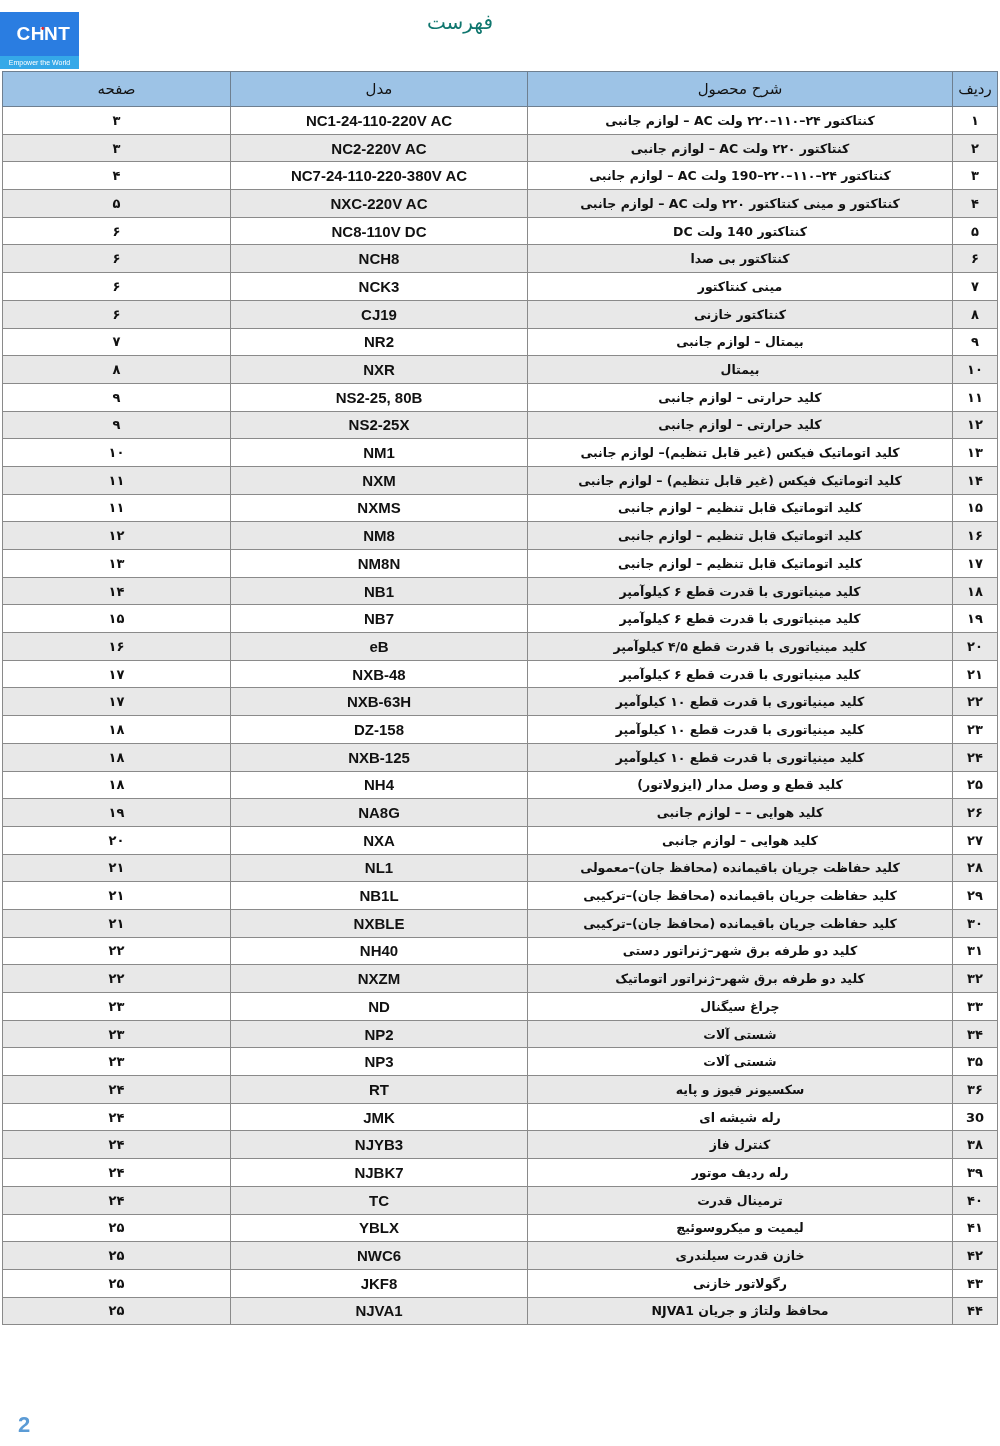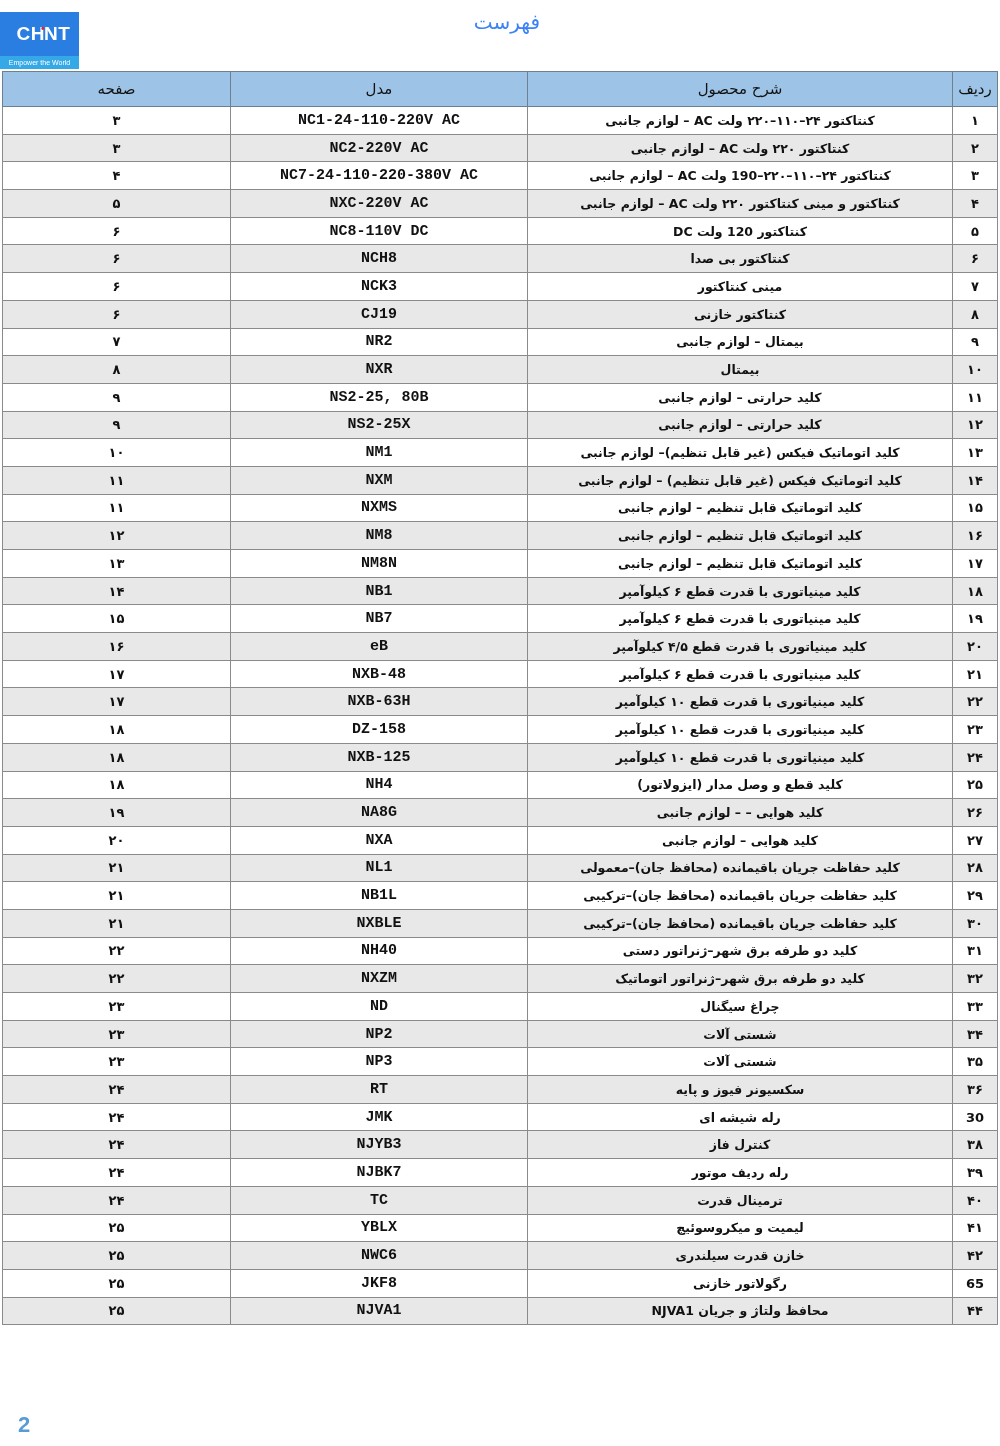--- a/index.html
+++ b/index.html
@@ -1,27 +1,27 @@
 <!DOCTYPE html>
 <html><head>
   <meta charset="utf-8">
   <style>
     html, body { margin: 0; padding: 0; background: #ffffff; }
     body { width: 1000px; height: 1446px; position: relative; overflow: hidden; font-family: "DejaVu Sans", sans-serif; }
     .logo { position: absolute; left: 0; top: 12px; width: 79px; height: 57px; background: #2a7de1; }
     .logo-main { position: absolute; left: 4px; top: 0; width: 79px; height: 44px; display: flex; align-items: center; justify-content: center; color: #fff; font-family: "Liberation Sans", sans-serif; font-weight: bold; font-size: 19px; letter-spacing: 0.5px; }
     .logo-main .dot { color: #e0262b; }
     .logo-sub { position: absolute; left: 0; top: 44px; width: 79px; height: 13px; background: #35a8e8; color: #fff; font-family: "Liberation Sans", sans-serif; font-size: 7px; display: flex; align-items: center; justify-content: center; }
-    .title { position: absolute; left: 380px; top: 10px; width: 160px; font-family: "DejaVu Sans", sans-serif; font-size: 20px; color: #3b82f6; direction: rtl; }
+    .title { position: absolute; left: 380px; top: 10px; width: 160px; text-align: center; font-family: "DejaVu Sans", sans-serif; font-size: 20px; color: #0f766e; direction: rtl; }
     table.toc { position: absolute; left: 2px; top: 71px; width: 995px; border-collapse: collapse; direction: rtl; table-layout: fixed; }
     table.toc th, table.toc td { border: 1px solid #8a8a8a; height: 26.7px; padding: 0; text-align: center; vertical-align: middle; }
     table.toc th { background: #9dc3e6; border-color: #6e7f90; font-weight: normal; font-size: 15px; color: #111; height: 34px; }
     table.toc td { font-size: 13px; font-weight: bold; color: #111; }
     table.toc tr.alt td { background: #e8e8e8; }
-    td.col-model { font-family: Liberation Mono, monospace; font-size: 15px !important; }
+    td.col-model { font-family: Liberation Sans, sans-serif; font-size: 15px !important; }
     td.col-idx, td.col-page { font-family: "DejaVu Sans", sans-serif; }
     td.col-desc { font-family: "DejaVu Sans", sans-serif; font-size: 12.5px !important; margin-top: 16px; }
     .page-number { position: absolute; left: 18px; top: 1412px; font-family: "Liberation Sans", sans-serif; font-weight: bold; font-size: 22px; color: #5b9bd5; }
   </style>
 </head>
 <body>
 
 <div class="logo">
   <div class="logo-main">
       <span>C<span>H</span><span class="dot" style="font-size:10px;vertical-align:top;margin-left:-4px;margin-right:-1px">•</span>NT</span>
@@ -66,21 +66,21 @@
         <td class="col-page">۴</td>
       </tr>
       <tr class="alt">
         <td class="col-idx">۴</td>
         <td class="col-desc">کنتاکتور و مینی کنتاکتور ۲۲۰ ولت AC – لوازم جانبی</td>
         <td class="col-model" dir="ltr">NXC-220V AC</td>
         <td class="col-page">۵</td>
       </tr>
       <tr>
         <td class="col-idx">۵</td>
-        <td class="col-desc">کنتاکتور 120 ولت DC</td>
+        <td class="col-desc">کنتاکتور 140 ولت DC</td>
         <td class="col-model" dir="ltr">NC8-110V DC</td>
         <td class="col-page">۶</td>
       </tr>
       <tr class="alt">
         <td class="col-idx">۶</td>
         <td class="col-desc">کنتاکتور بی صدا</td>
         <td class="col-model" dir="ltr">NCH8</td>
         <td class="col-page">۶</td>
       </tr>
       <tr>
@@ -293,21 +293,21 @@
         <td class="col-model" dir="ltr">YBLX</td>
         <td class="col-page">۲۵</td>
       </tr>
       <tr class="alt">
         <td class="col-idx">۴۲</td>
         <td class="col-desc">خازن قدرت سیلندری</td>
         <td class="col-model" dir="ltr">NWC6</td>
         <td class="col-page">۲۵</td>
       </tr>
       <tr>
-        <td class="col-idx">65</td>
+        <td class="col-idx">۴۳</td>
         <td class="col-desc">رگولاتور خازنی</td>
         <td class="col-model" dir="ltr">JKF8</td>
         <td class="col-page">۲۵</td>
       </tr>
       <tr class="alt">
         <td class="col-idx">۴۴</td>
         <td class="col-desc">محافظ ولتاژ و جریان  NJVA1</td>
         <td class="col-model" dir="ltr">NJVA1</td>
         <td class="col-page">۲۵</td>
       </tr>

